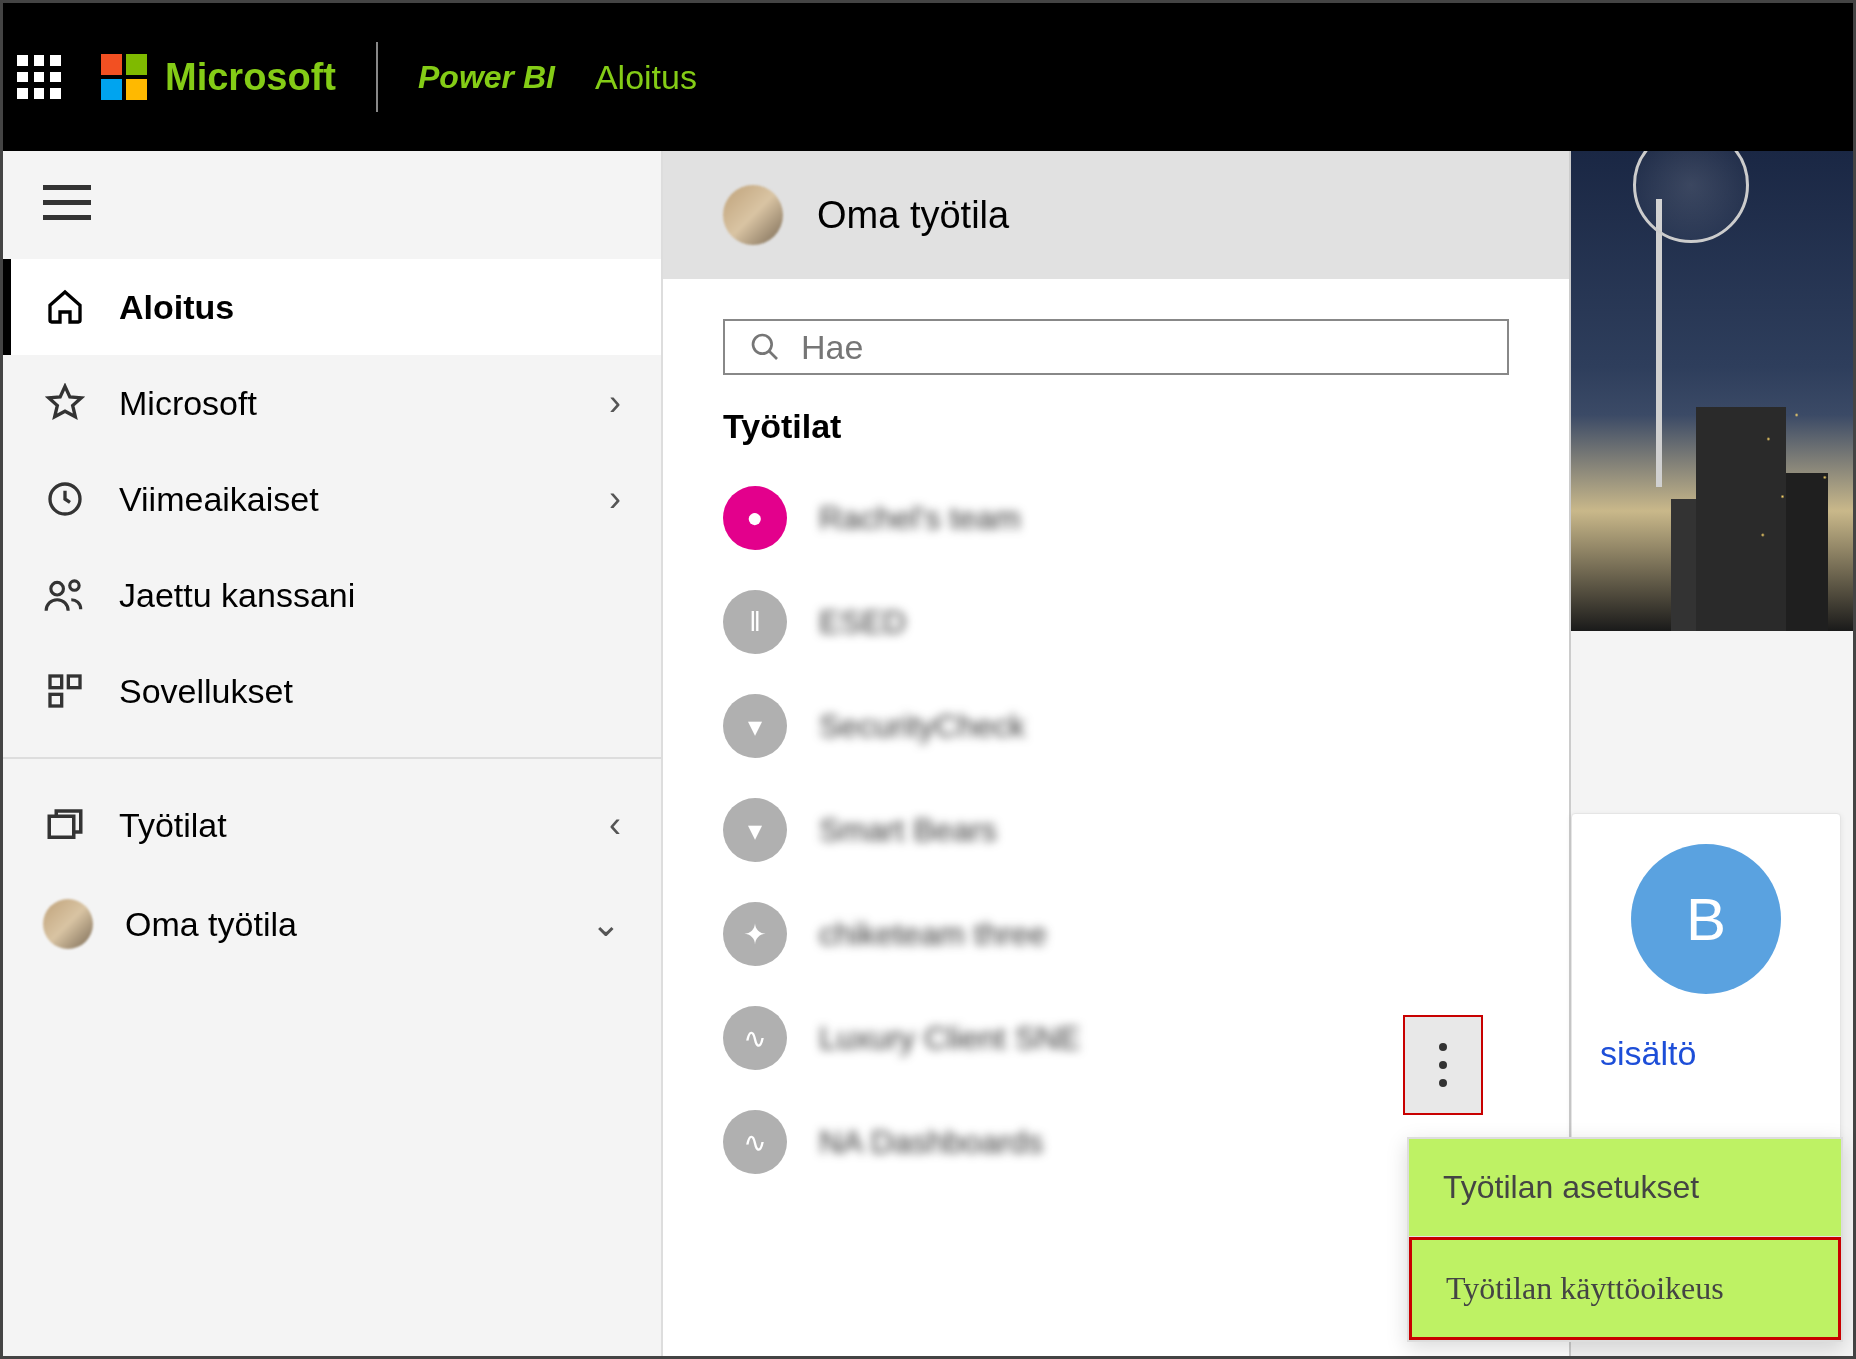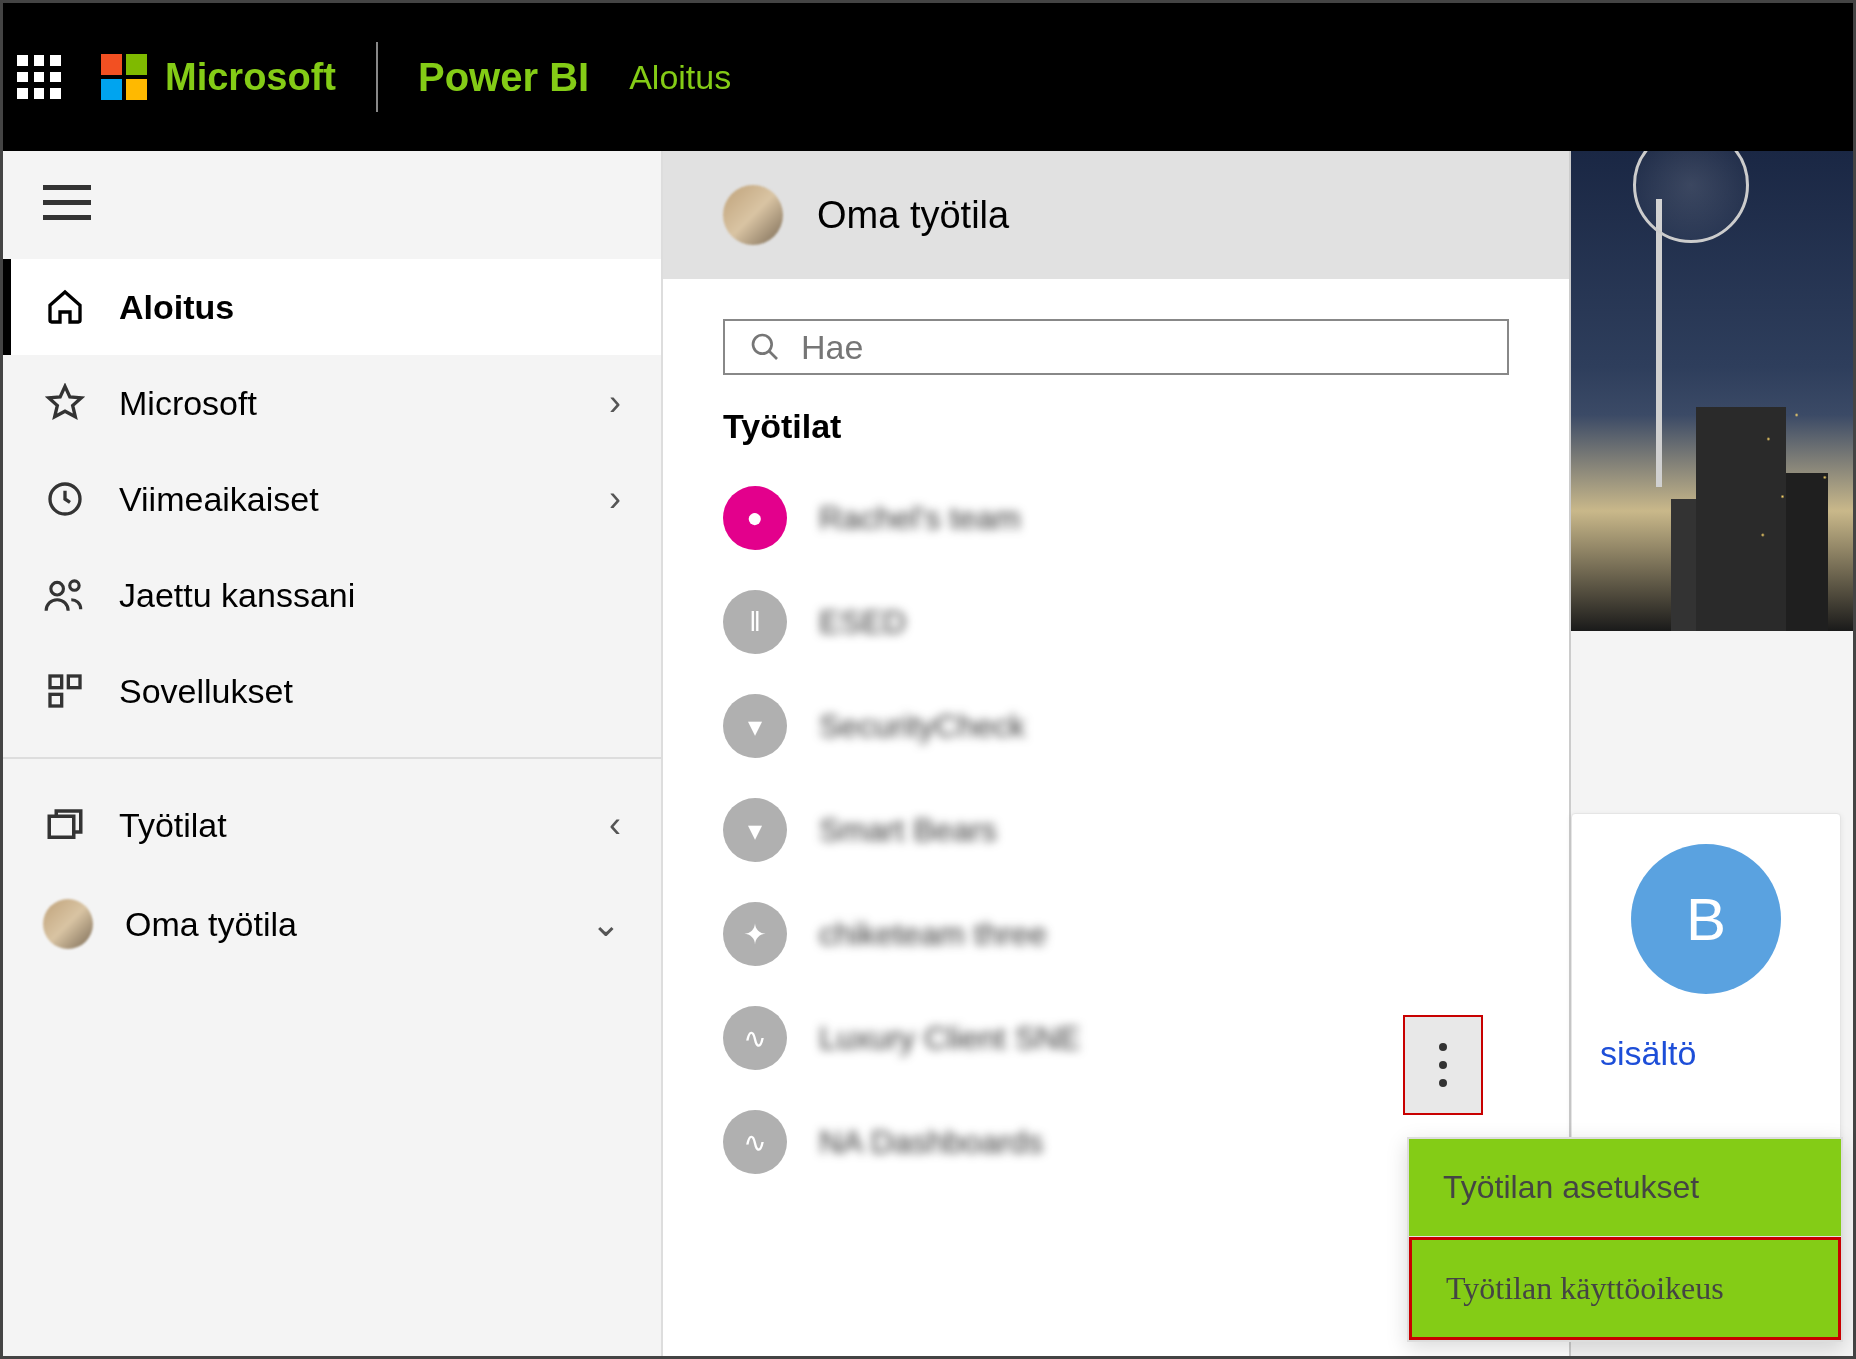--- a/index.html
+++ b/index.html
@@ -19,21 +19,21 @@
 .waffle div { background: #fff; }
 .ms-block { display: flex; align-items: center; gap: 18px; }
 .ms-logo {
   width: 46px; height: 46px; display: grid; grid-template-columns: 1fr 1fr;
   grid-template-rows: 1fr 1fr; gap: 4px;
 }
 .ms-logo .r { background:#f25022;} .ms-logo .g{background:#7fba00;}
 .ms-logo .b{background:#00a4ef;} .ms-logo .y{background:#ffb900;}
 .ms-text { font-size: 38px; font-weight: 600; }
 .divider { width: 2px; height: 70px; background: #888; }
-.pbi-text { font-size: 40px; font-weight: 600; }
+.pbi-text { font-size: 32px; font-weight: 600; font-style: italic; }
 .head-crumb { font-size: 34px; font-weight: 400; }
 
 
 .sidebar {
   position: absolute; top: 148px; left: 0; width: 660px; bottom: 0;
   background: #f4f4f4; border-right: 2px solid #ddd;
 }
 .hamburger { padding: 32px 40px; }
 .hamburger svg { width: 48px; height: 40px; }
 .nav-item {
@@ -121,21 +121,21 @@
 
 .more-btn {
   position:absolute; left: 1400px; top: 1012px; width: 80px; height: 100px;
   background:#e8e8e8; display:flex; align-items:center; justify-content:center;
   border:2px solid #c80000; cursor:pointer;
 }
 .more-btn .dots { display:flex; flex-direction:column; gap:10px; }
 .more-btn .dots span { width:8px; height:8px; background:#333; border-radius:50%; }
 
 .ctx-menu {
-  position:absolute; left:1404px; top:1134px; width:436px; background:#84cc16;
+  position:absolute; left:1404px; top:1134px; width:436px; background:#bef264;
   border:2px solid #ddd; box-shadow:0 6px 20px rgba(0,0,0,.15);
 }
 .ctx-item { padding: 30px 34px; font-size: 32px; color:#444; cursor:pointer; }
 .ctx-item.hl { border:3px solid #c80000;font-family:Liberation Serif, serif; }
 .ctx-sep { height:1px; background:#e5e5e5; }
 </style>
 </head>
 <body>
 
 <div class="frame">

